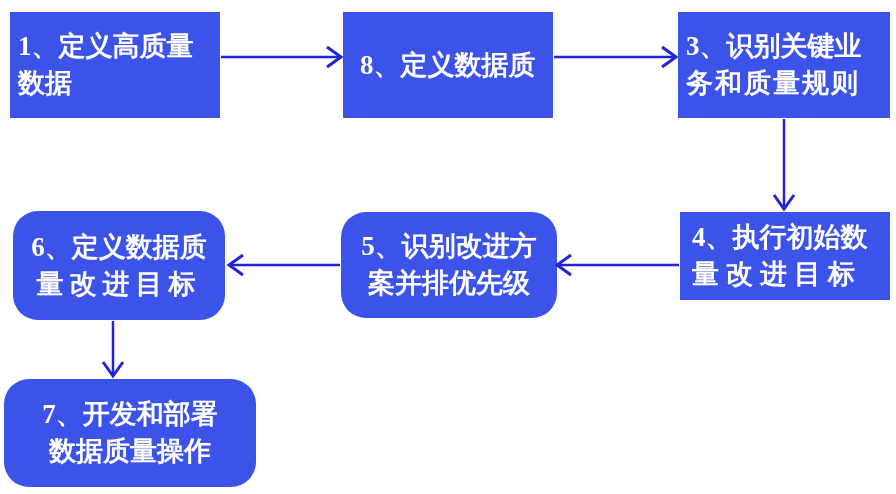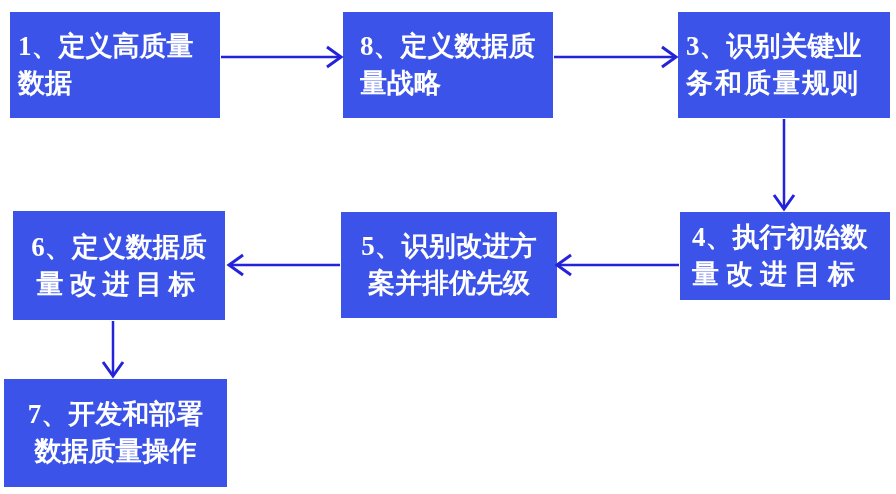--- a/index.html
+++ b/index.html
@@ -23,29 +23,29 @@
     font-weight: bold;
     font-size: 27px;
     line-height: 37px;
     display: flex;
     flex-direction: column;
     justify-content: center;
     box-sizing: border-box;
   }
   .box .line { white-space: nowrap; }
   .align-left   { text-align: left; }
-  .align-center { text-align: center; }
+  .align-center { text-align: center; border-radius: 25px; }
 
   .b1 { left: 10px;  top: 12px;  width: 210px; height: 106px; padding-left: 8px;  }
   .b2 { left: 343px; top: 12px;  width: 210px; height: 106px; padding-left: 17px; }
   .b3 { left: 678px; top: 12px;  width: 212px; height: 106px; padding-left: 8px; font-family: Liberation Serif, serif;  }
   .b4 { left: 680px; top: 212px; width: 210px; height: 88px; padding-left: 12px; }
   .b5 { left: 341px; top: 212px; width: 216px; height: 106px; text-align: center; }
   .b6 { left: 13px;  top: 211px; width: 212px; height: 109px; }
-  .b7 { left: 4px;   top: 379px; width: 223px; height: 108px; }
+  .b7 { left: 4px;   top: 379px; width: 252px; height: 108px; }
 
   .ls-sm { letter-spacing: 2px; }
   .ls-md { letter-spacing: 6px; }
   .ls-lg { letter-spacing: 7px; }
 
   svg.arrows {
     position: absolute;
     left: 0; top: 0;
     width: 896px;
     height: 494px;
@@ -64,21 +64,20 @@
 
 <div class="canvas">
 
   <div class="box b1 align-left">
     <div class="line">1、定义高质量</div>
     <div class="line">数据</div>
   </div>
 
   <div class="box b2 align-left">
     <div class="line">8、定义数据质</div>
-    <div class="line">量战略</div>
   </div>
 
   <div class="box b3 align-left">
     <div class="line">3、识别关键业</div>
     <div class="line ls-sm">务和质量规则</div>
   </div>
 
   <div class="box b4 align-left">
     <div class="line">4、执行初始数</div>
     <div class="line ls-lg">量改进目标</div>

